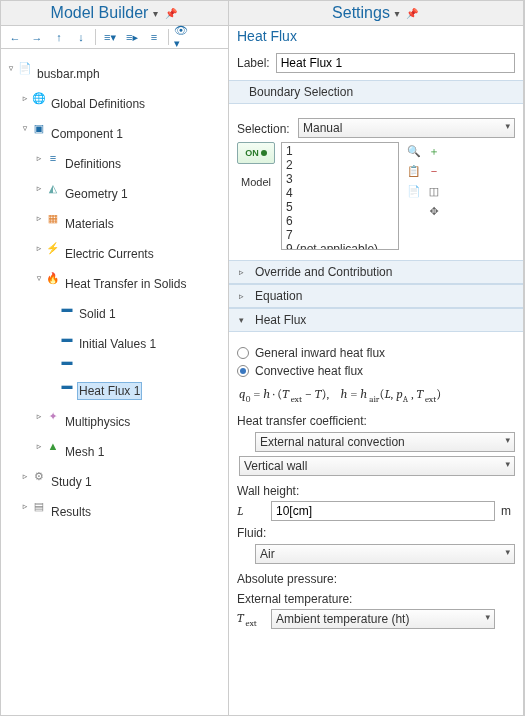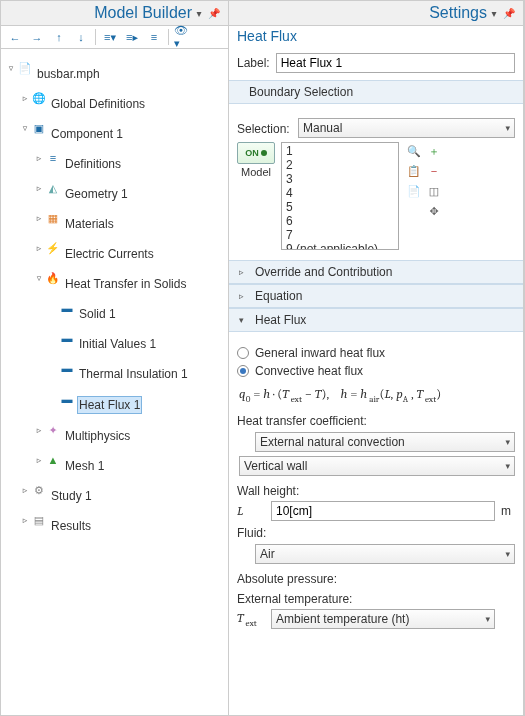--- a/index.html
+++ b/index.html
@@ -19,21 +19,21 @@
   border-right: 1px solid #ccc;
 }
 .panel-left { width: 228px; }
 .panel-right { flex: 1; }
 .panel-header {
   background: #f0f0f0;
   border-bottom: 1px solid #ccc;
   padding: 3px 6px;
   display: flex;
   align-items: center;
-  justify-content: flex-end;
+  justify-content: center;
 }
 .panel-title {
   font-size: 16px;
   color: #1b6aa5;
   font-weight: normal;
 }
 .panel-header-icons { display: flex; gap: 2px; }
 .header-icon { width: 14px; height: 14px; display:flex;align-items:center;justify-content:center;font-size:10px;color:#555;}
 .toolbar {
   border-bottom: 1px solid #ccc;
@@ -69,32 +69,32 @@
 .subtitle {
   color:#1b6aa5; font-size:14px; padding: 2px 8px 6px 8px;
 }
 .field-row { display:flex; align-items:center; padding:3px 8px; gap:6px; }
 .field-label { font-size:12px; }
 .text-input, .select {
   flex:1; border:1px solid #aaa; padding:2px 4px; font-size:12px; background:#fff;
   font-family: inherit;
 }
 .select { padding-right:18px; position:relative; background:linear-gradient(#fdfdfd,#eee);
-  display:flex;align-items:center;justify-content:space-between; }
+  display:flex;justify-content:space-between; }
 .select::after { content:"▾"; font-size:9px; color:#555; position:absolute; right:4px; }
 .section-hdr {
   background:#ebf2f8; border-top:1px solid #cadbea; border-bottom:1px solid #cadbea;
   padding:4px 10px; font-size:12px; color:#333;
   display:flex; align-items:center; gap:6px;
 }
 .section-hdr .caret { font-size:9px; color:#555; width:10px; }
 .section-body { padding:12px 8px 8px 8px; }
 .bs-row { display:flex; align-items:flex-start; padding:4px 8px; gap:6px; }
 .bs-label { width:55px; font-size:12px; padding-top:2px; }
-.bs-left { display:flex; flex-direction:column; align-items:center; gap:2px; }
+.bs-left { display:flex; flex-direction:column; align-items:center; gap:12px; }
 .on-toggle {
   width:38px; height:22px; border:1px solid #8aa; background:linear-gradient(#f4fdf4,#dff4df);
   display:flex; align-items:center; justify-content:center; font-size:9px; font-weight:bold; color:#2a7a2a;
   border-radius:2px;
 }
 .on-toggle .dot{width:6px;height:6px;background:#2a7a2a;border-radius:50%;margin-left:2px;}
 .bs-list {
   width:118px; height:108px; border:1px solid #aaa; background:#fff; overflow-y:scroll;
   font-size:12px; padding:1px 2px;
 }
@@ -187,21 +187,20 @@
         <span class="tree-label">Solid 1</span>
       </div>
       <div class="tree-row ind3">
         <span class="tree-toggle"></span>
         <span class="tree-icon" style="color:#1b6aa5">▬</span>
         <span class="tree-label">Initial Values 1</span>
       </div>
       <div class="tree-row ind3">
         <span class="tree-toggle"></span>
         <span class="tree-icon" style="color:#1b6aa5">▬</span>
-        <span class="tree-label">Thermal Insulation 1</span>
       </div>
       <div class="tree-row ind3 selected">
         <span class="tree-toggle"></span>
         <span class="tree-icon" style="color:#1b6aa5">▬</span>
         <span class="tree-label">Heat Flux 1</span>
       </div>
       <div class="tree-row ind2">
         <span class="tree-toggle">▹</span>
         <span class="tree-icon" style="color:#c080c0">✦</span>
         <span class="tree-label">Multiphysics</span>

